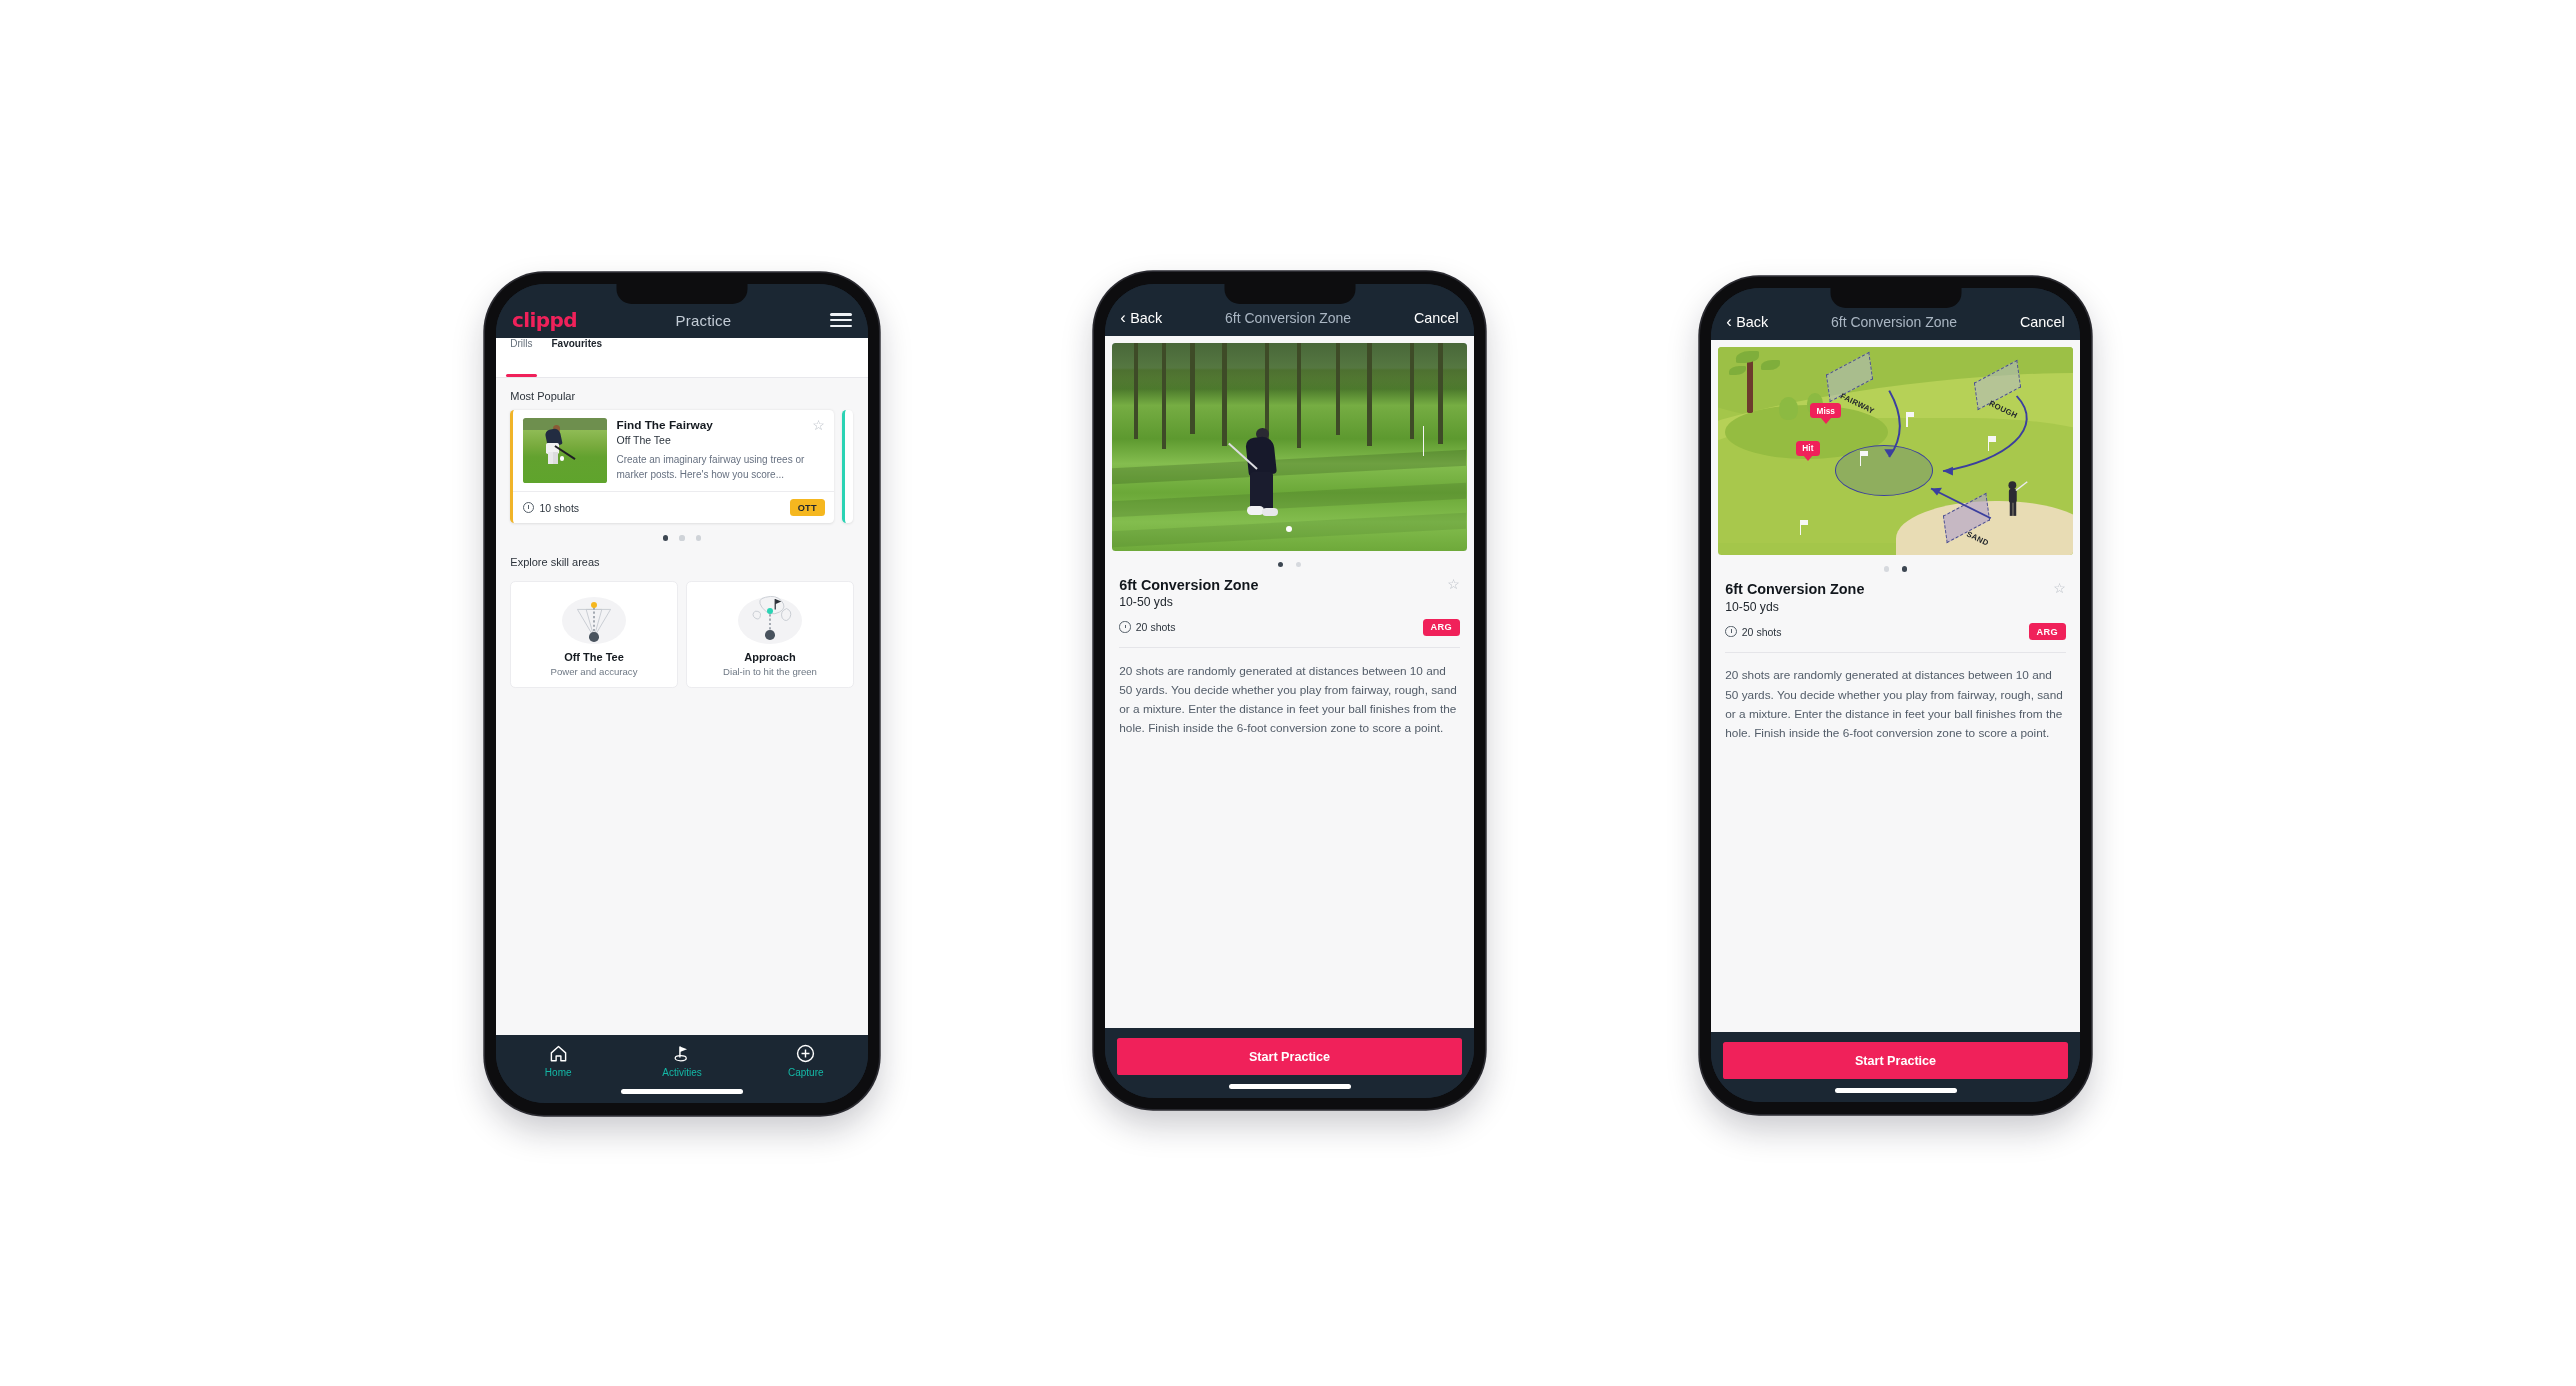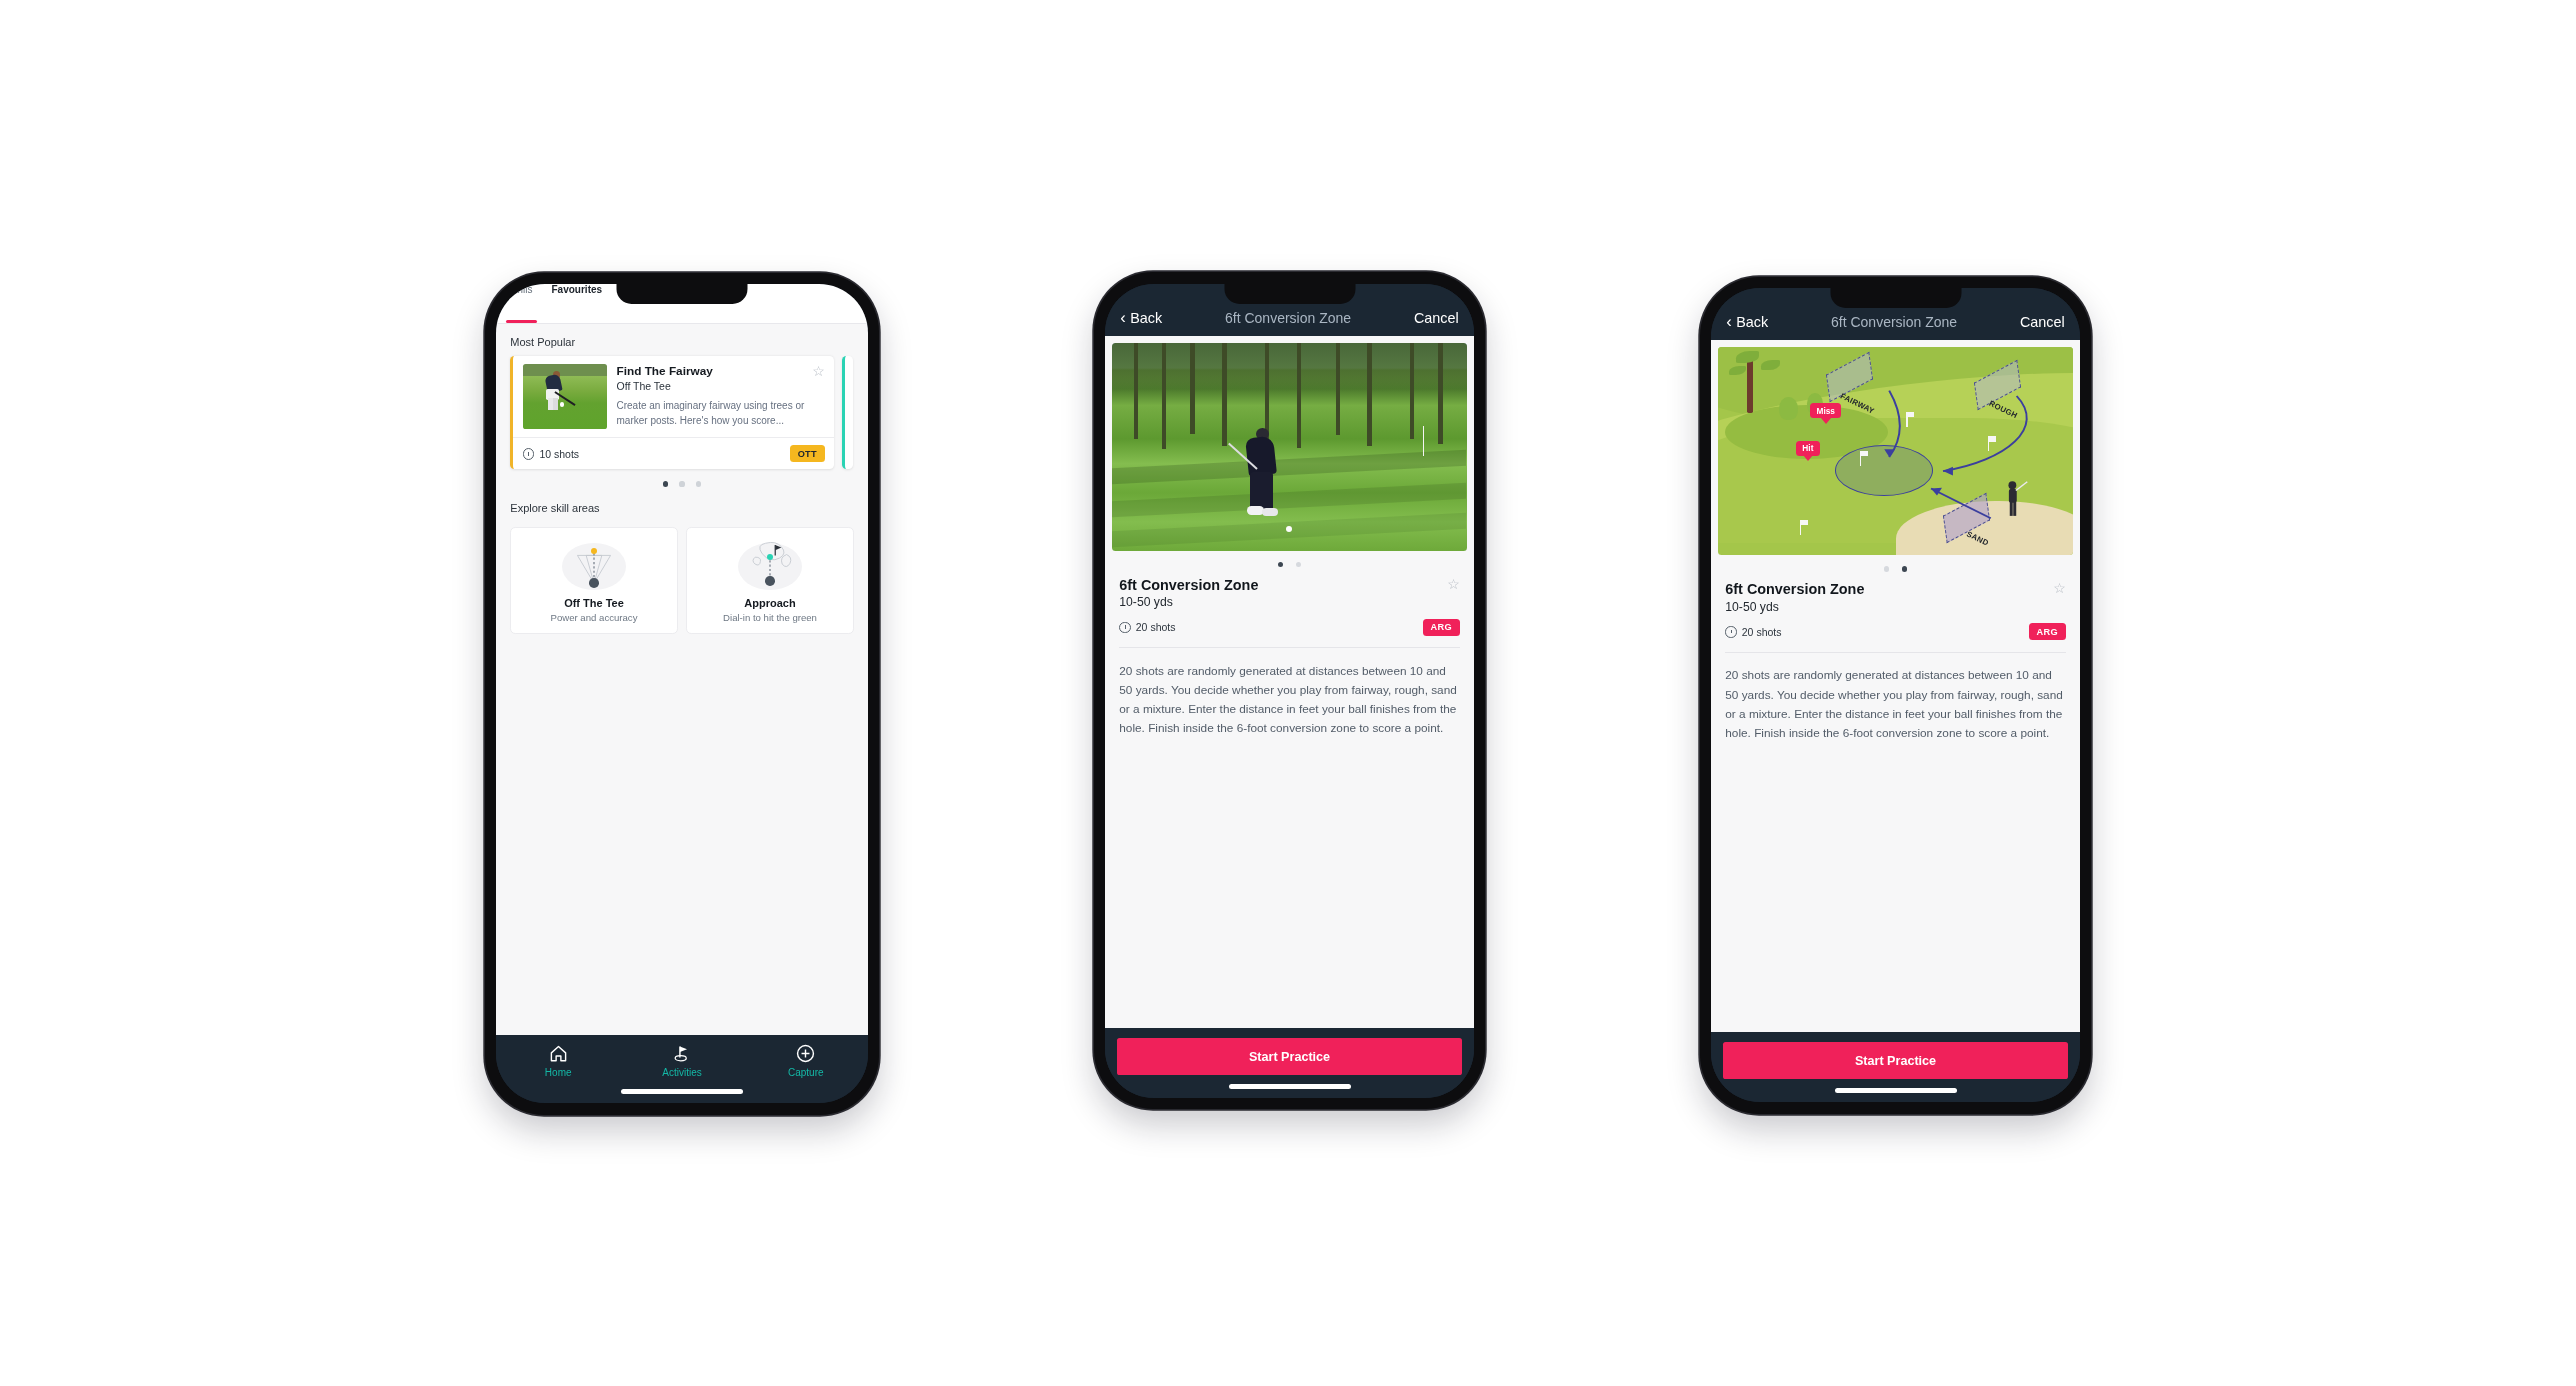--- a/index.html
+++ b/index.html
@@ -164,21 +164,21 @@
   .dc-title-row { display: flex; align-items: flex-start; justify-content: space-between; }
   .dc-title { font-size: 11.8px; font-weight: 700; color: #151a20; }
   .dc-sub { font-size: 10.5px; color: #2b3views; }
   .dc-sub { font-size: 10.5px; color: #2b333c; margin-top: 1.7px; }
   .dc-desc { font-size: 10px; color: #667080; line-height: 1.45; margin-top: 7px; }
   .star { font-size: 14px; color: #b6bcc4; line-height: 1; cursor: pointer; }
   .dc-foot {
     display: flex; align-items: center; justify-content: space-between;
     border-top: 0.9px solid #ececef; padding: 7px 9.6px;
   }
-  .shots { display: flex; align-items: flex-end; gap: 5.2px; font-size: 10.5px; color: #2d353e; }
+  .shots { display: flex; align-items: flex-start; gap: 5.2px; font-size: 10.5px; color: #2d353e; }
   .clock {
     width: 11.3px; height: 11.3px; border-radius: 50%; border: 1.2px solid #555f69;
     position: relative; flex: 0 0 auto;
   }
   .clock::after { content:""; position:absolute; left:4.4px; top:2.2px; width:1.2px; height:3.9px; background:#555f69; }
   .badge { font-size: 9.2px; font-weight: 700; padding: 3.5px 7.8px; border-radius: 3.5px; letter-spacing: 0.3px; }
   .badge.ott { background: #f5b71f; color: #20262e; }
   .badge.arg { background: #f0215a; color: #ffffff; }
 
   .dots { display: flex; justify-content: center; gap: 11.3px; padding: 12.2px 0 3.5px 0; }
@@ -291,20 +291,29 @@
 </style>
 </head>
 <body>
 
 <div class="stage">
 
   <div class="phone p1">
     <div class="screen">
       <div class="notch"></div>
 
+      <div class="appbar">
+        <span class="logo">clippd</span>
+        <span class="appbar-title">Practice</span>
+        <span class="hamburger">
+            <i></i>
+            <i></i>
+            <i></i>
+          </span>
+      </div>
 
       <div class="tabs">
         <div class="tab active">
           <span>Drills</span>
         </div>
         <div class="tab alt">
           <span>Favourites</span>
         </div>
       </div>
 

